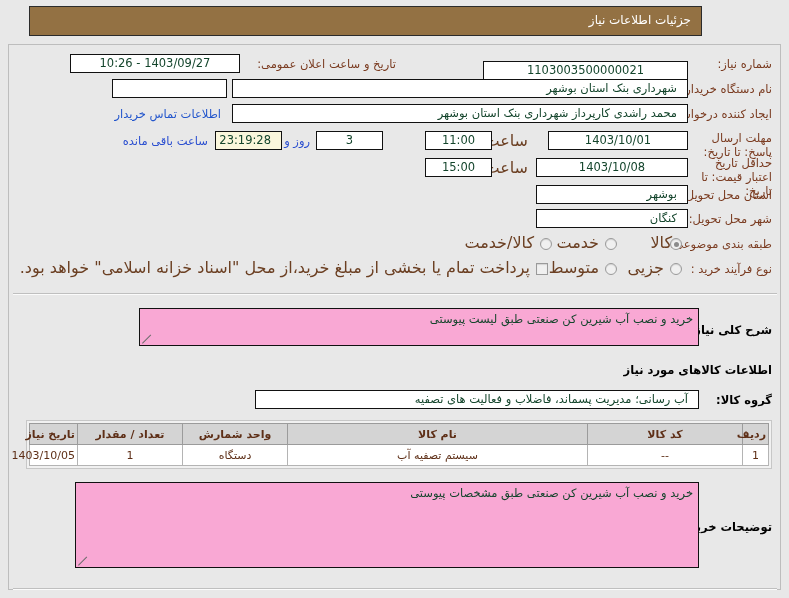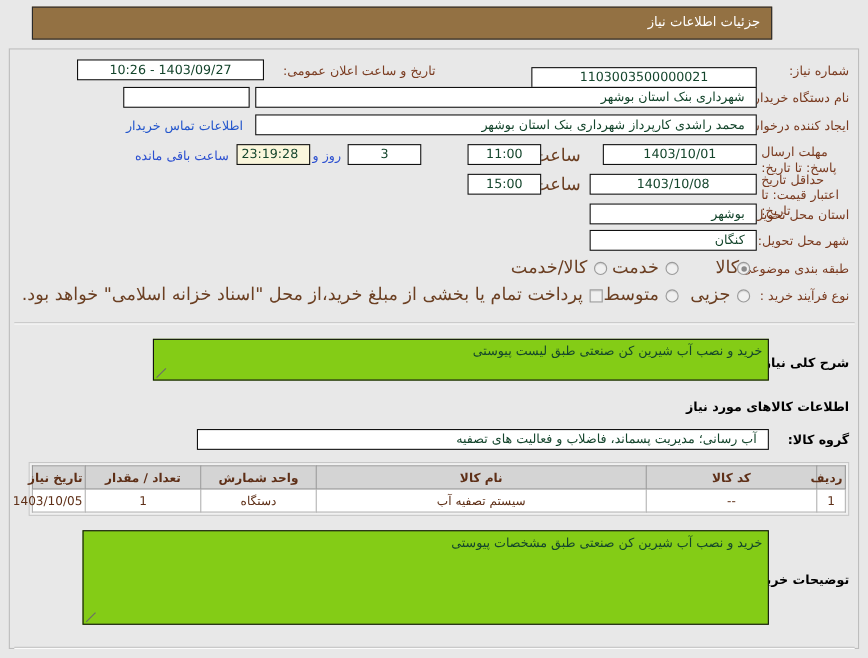--- a/index.html
+++ b/index.html
@@ -64,21 +64,21 @@
     height: 0;
     border-top: 1px solid #bfbfbf;
     border-bottom: 1px solid #fbfbfb;
   }
 
   
   .lbl {
     position: absolute;
     font-size: 11.5px;
     color: #7a3b20;
-    text-align: left;
+    text-align: right;
     line-height: 14px;
     white-space: nowrap;
   }
   .lbl.wrap { white-space: normal; }
   .lbl-b {
     position: absolute;
     font-size: 11.5px;
     color: #000;
     font-weight: bold;
     text-align: right;
@@ -149,21 +149,21 @@
     width: 12px; height: 12px;
     background: #f0f0f0;
     border: 1px solid #9a9a9a;
     box-sizing: border-box;
     box-shadow: inset 0 1px 1px rgba(0,0,0,.12);
   }
 
   
   .ta {
     position: absolute;
-    background: #84cc16;
+    background: #f9a8d4;
     border: 1px solid #111111;
     box-sizing: border-box;
     font-size: 11.5px;
     color: #14452c;
     padding: 3px 5px 0 0;
     line-height: 15px;
     overflow: hidden;
     text-align: right;
   }
   .ta .grip {
@@ -299,21 +299,21 @@
 
     <span class="lbl-b" style="right:8px; top:278px;">شرح کلی نیاز:</span>
     <div class="ta" style="right:81px; top:263px; width:560px; height:38px;">
       <span>خرید و نصب آب شیرین کن صنعتی طبق لیست پیوستی</span>
       <span class="grip"></span>
     </div>
 
     <span class="lbl-b" style="right:8px; top:318px;">اطلاعات کالاهای مورد نیاز</span>
 
     <span class="lbl-b" style="right:8px; top:348px;">گروه کالا:</span>
-    <div class="box right" style="right:81px; top:345px; width:520px;">آب رسانی؛ مدیریت پسماند، فاضلاب و فعالیت های تصفیه</div>
+    <div class="box right" style="right:81px; top:345px; width:444px;">آب رسانی؛ مدیریت پسماند، فاضلاب و فعالیت های تصفیه</div>
 
     <div class="tblwrap" style="right:8px; top:375px; width:746px;">
       <table class="grid">
         <colgroup>
           <col style="width:26px">
           <col style="width:155px">
           <col style="width:300px">
           <col style="width:105px">
           <col style="width:105px">
           <col style="width:auto">

